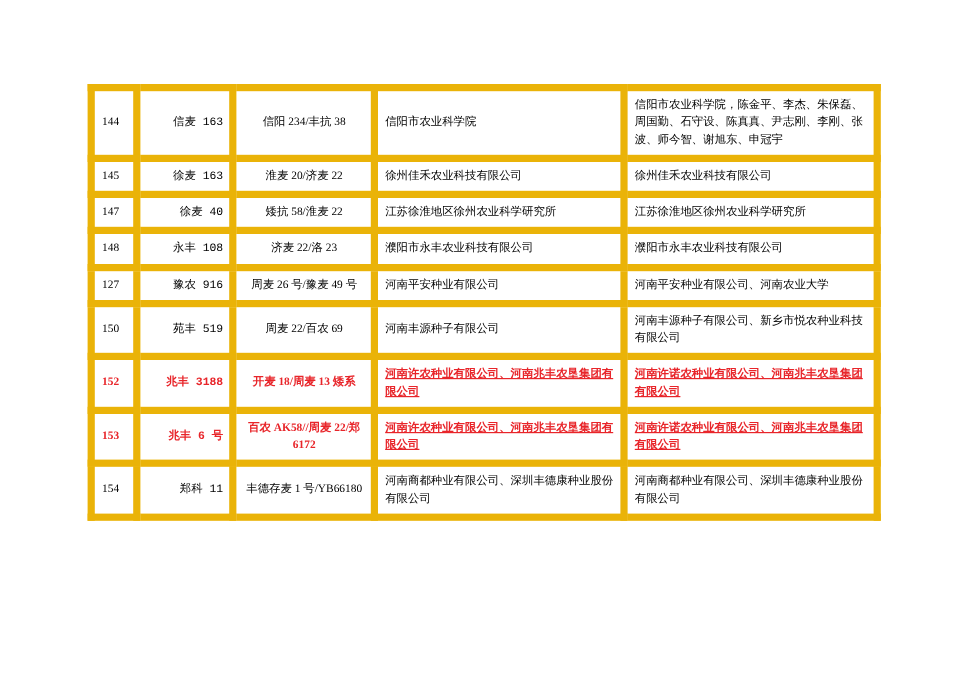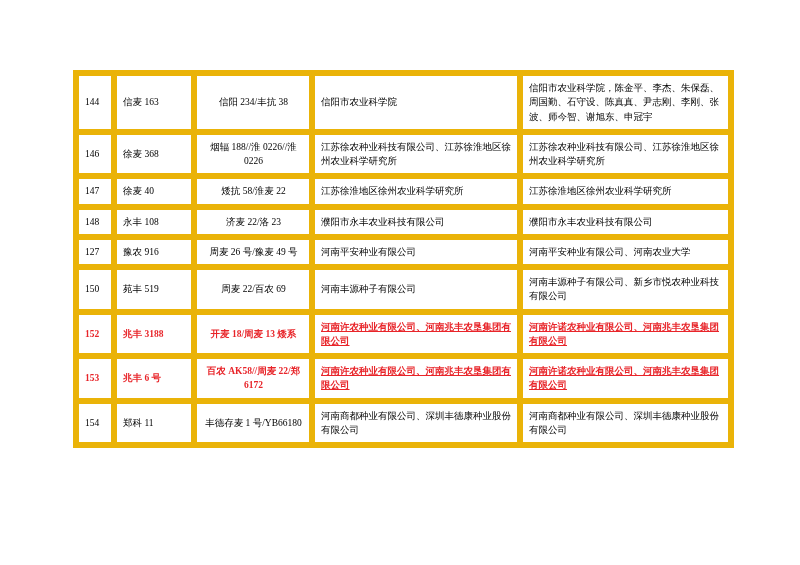--- a/index.html
+++ b/index.html
@@ -44,21 +44,22 @@
   col.c-name  { width: 80px; }
   col.c-combo { width: 118px; }
   col.c-app   { width: 208px; }
   col.c-breed { width: 211px; }
 
   td.col-no {
     text-align: left;
     white-space: nowrap;
   }
   td.col-name {
-    text-align: left;
+    text-align: right;
+    font-family: Liberation Mono, monospace;
   }
   td.col-combo {
     text-align: center;
   }
   td.col-app, td.col-breed {
     text-align: left;
   }
   tr.highlight td {
     color: #e8252a;
     font-weight: bold;
@@ -85,28 +86,28 @@
       <tbody>
 
         <tr>
           <td class="col-no">144</td>
           <td class="col-name">信麦 163</td>
           <td class="col-combo">信阳 234/丰抗 38</td>
           <td class="col-app">信阳市农业科学院</td>
           <td class="col-breed">信阳市农业科学院，陈金平、李杰、朱保磊、周国勤、石守设、陈真真、尹志刚、李刚、张波、师今智、谢旭东、申冠宇</td>
         </tr>
 
+        <tr>
+          <td class="col-no">145</td>
+          <td class="col-name">徐麦 163</td>
+          <td class="col-combo">淮麦 20/济麦 22</td>
+          <td class="col-app">徐州佳禾农业科技有限公司</td>
+          <td class="col-breed">徐州佳禾农业科技有限公司</td>
+        </tr>
 
-        <tr>
-          <td class="col-no">146</td>
-          <td class="col-name">徐麦 368</td>
-          <td class="col-combo">烟辐 188//淮 0226//淮 0226</td>
-          <td class="col-app">江苏徐农种业科技有限公司、江苏徐淮地区徐州农业科学研究所</td>
-          <td class="col-breed">江苏徐农种业科技有限公司、江苏徐淮地区徐州农业科学研究所</td>
-        </tr>
 
         <tr>
           <td class="col-no">147</td>
           <td class="col-name">徐麦 40</td>
           <td class="col-combo">矮抗 58/淮麦 22</td>
           <td class="col-app">江苏徐淮地区徐州农业科学研究所</td>
           <td class="col-breed">江苏徐淮地区徐州农业科学研究所</td>
         </tr>
 
         <tr>

